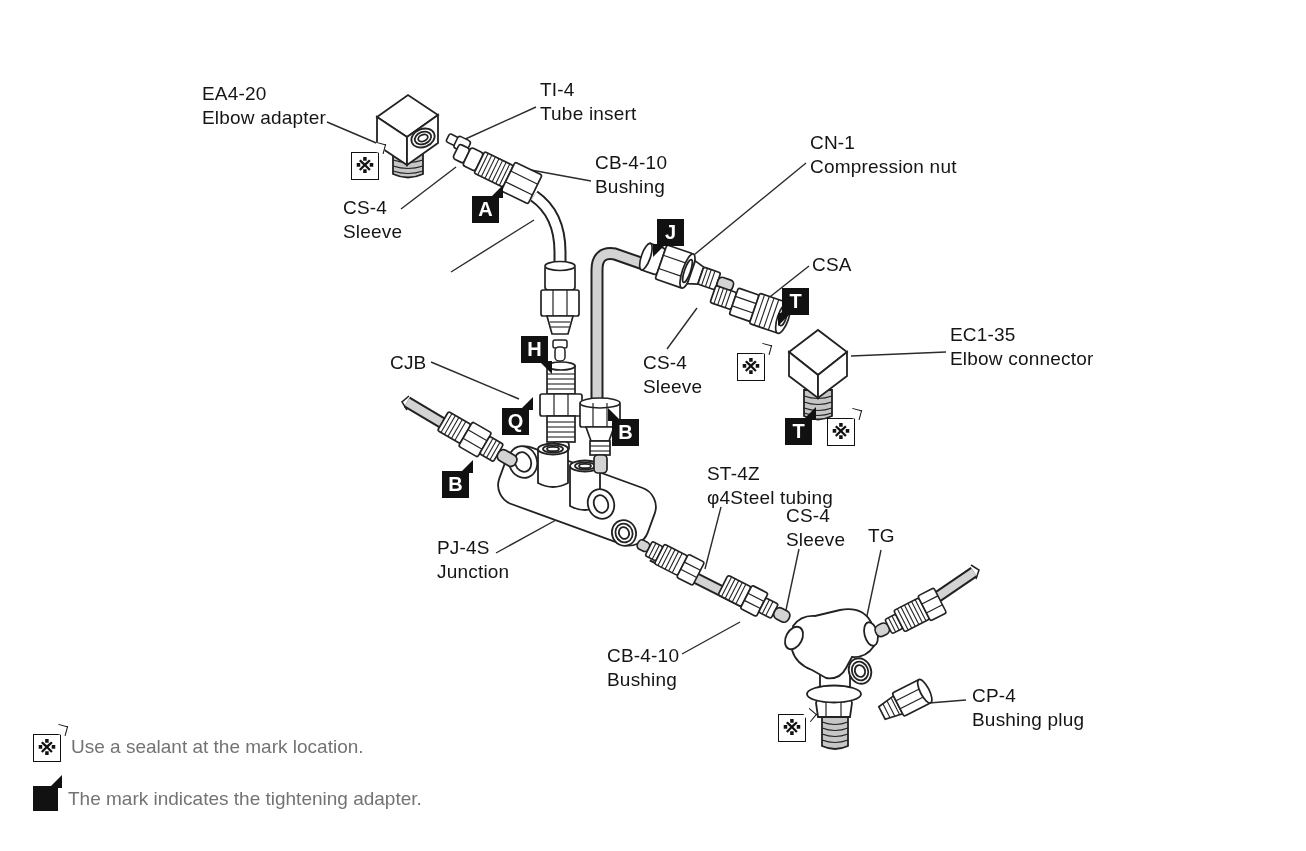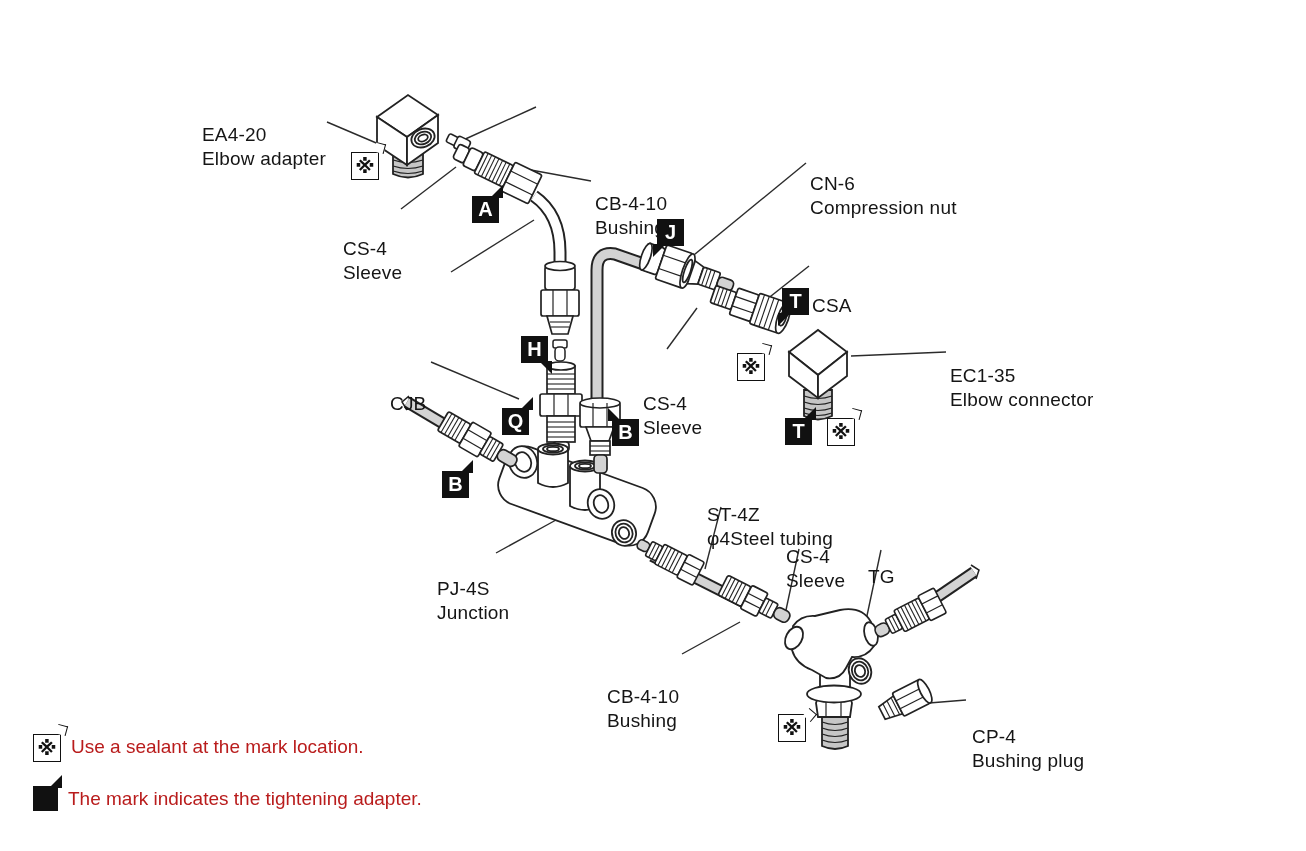--- a/index.html
+++ b/index.html
@@ -1,35 +1,35 @@
 <!DOCTYPE html>
 <html><head>
 <meta charset="utf-8">
 <style>
   html,body{margin:0;padding:0;background:#fff;}
   .stage{position:relative;width:1306px;height:851px;background:#fff;overflow:hidden;
          font-family:"Liberation Sans","DejaVu Sans",sans-serif;color:#111;}
   .art{position:absolute;left:0;top:0;width:1306px;height:851px;z-index:1;}
-  .plabel{position:absolute;z-index:2;font-size:19px;line-height:24px;white-space:nowrap;letter-spacing:.2px;color:#151515;margin-top:41px;}
+  .plabel{position:absolute;z-index:2;font-size:19px;line-height:24px;white-space:nowrap;letter-spacing:.2px;color:#151515;}
   .badge{position:absolute;z-index:3;width:27px;height:27px;background:#111;color:#fff;
          display:flex;align-items:center;justify-content:center;font-weight:bold;font-size:20px;}
   .tail{position:absolute;width:0;height:0;}
   .tail-tr{top:-11px;right:-4px;border-bottom:13px solid #111;border-left:13px solid transparent;}
   .tail-tl{top:-11px;left:-4px;border-bottom:13px solid #111;border-right:13px solid transparent;}
   .tail-br{bottom:-11px;right:-4px;border-top:13px solid #111;border-left:13px solid transparent;}
   .tail-bl{bottom:-11px;left:-4px;border-top:13px solid #111;border-right:13px solid transparent;}
   .seal{position:absolute;z-index:3;width:26px;height:26px;border:1.6px solid #111;background:#fff;
         display:flex;align-items:center;justify-content:center;font-size:20px;font-weight:bold;color:#111;}
   .stail{position:absolute;width:9px;height:9px;background:#fff;border-top:1.6px solid #111;border-right:1.6px solid #111;}
   .stail-tr{top:-10px;right:-7px;transform:rotate(15deg);}
   .stail-r{right:-10px;top:-5px;transform:rotate(40deg);}
   .legend-row{position:absolute;z-index:2;display:flex;gap:10px;align-items:flex-start;}
   .legend-seal{position:relative;flex:0 0 auto;}
   .torque-mark{position:relative;width:25px;height:25px;background:#111;flex:0 0 auto;}
-  .legend-text{font-size:19px;line-height:25px;color:#b91c1c;white-space:nowrap;}
+  .legend-text{font-size:19px;line-height:25px;color:#737373;white-space:nowrap;}
 </style>
 </head>
 <body>
 
 <div class="stage">
 
   <svg class="art" viewBox="0 0 1306 851">
 
     <g stroke="#2b2b2b" stroke-width="1.4">
       <line x1="327" y1="122" x2="381" y2="145"></line>
@@ -345,26 +345,30 @@
         <line x1="54" y1="-5" x2="72" y2="-5" stroke-width="1.2"></line>
         <line x1="54" y1="5" x2="72" y2="5" stroke-width="1.2"></line>
       </g>
     </g>
   </svg>
 
   <div class="plabel" style="left:202px;top:82px">
     <div>EA4-20</div>
     <div>Elbow adapter</div>
   </div>
+  <div class="plabel" style="left:540px;top:78px">
+    <div>TI-4</div>
+    <div>Tube insert</div>
+  </div>
   <div class="plabel" style="left:595px;top:151px">
     <div>CB-4-10</div>
     <div>Bushing</div>
   </div>
   <div class="plabel" style="left:810px;top:131px">
-    <div>CN-6</div>
+    <div>CN-1</div>
     <div>Compression nut</div>
   </div>
   <div class="plabel" style="left:343px;top:196px">
     <div>CS-4</div>
     <div>Sleeve</div>
   </div>
   <div class="plabel" style="left:812px;top:253px">
     <div>CSA</div>
   </div>
   <div class="plabel" style="left:950px;top:323px">

